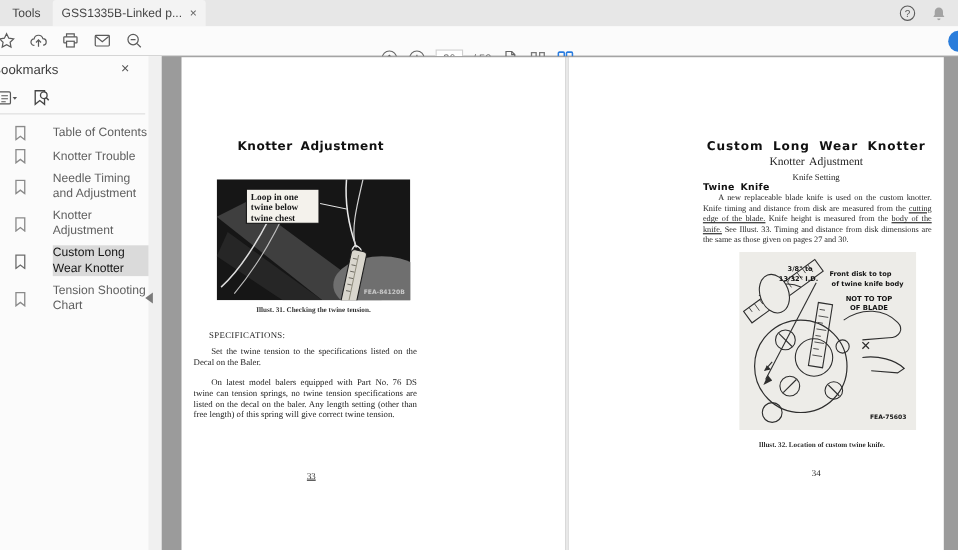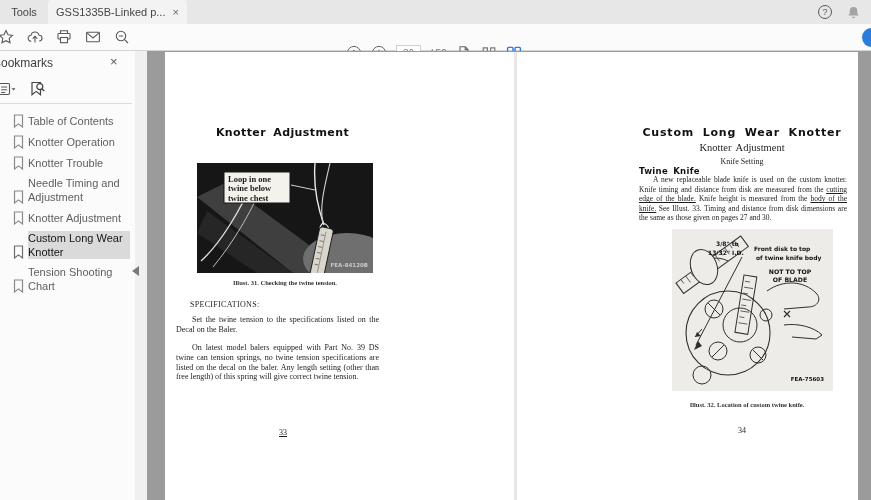--- a/index.html
+++ b/index.html
@@ -27,21 +27,21 @@
   #avatar { position:absolute; right:-10px; top:4px; width:19px; height:19px; border-radius:50%; background:#2a7ddb; }
 
   
   #sidebar { position:absolute; left:0; top:51px; width:147px; height:449px; background:#fbfbfb; }
   #sidebar-track { position:absolute; right:0; top:0; width:12px; height:449px; background:#f0f0f0; }
   #bookmarks-title { position:absolute; left:-7px; top:5px; font-size:12px; color:#3c3c3c; }
   #bookmarks-close { position:absolute; left:110px; top:3px; font-size:13px; color:#555; }
   #bm-iconrow { position:absolute; left:-2px; top:30px; display:flex; align-items:center; gap:14px; }
   #bm-divider { position:absolute; left:0; top:52px; width:132px; border-bottom:1px solid #ddd; }
   #bm-list { position:absolute; left:0; top:59px; width:135px; display:flex; flex-direction:column; }
-  .bm-item { display:flex; align-items:flex-end; padding:3px 0 3px 13px; gap:4px; cursor:default; }
+  .bm-item { display:flex; align-items:center; padding:3px 0 3px 13px; gap:24px; cursor:default; }
   .bm-item svg { flex:0 0 auto; margin-top:1px; }
   .bm-label { font-size:11px; line-height:14px; color:#5f5f5f; max-width:102px; }
   .bm-item.selected .bm-label { background:#dadada; color:#141414; }
 
   #collapse-handle { position:absolute; left:132px; top:266px; width:0; height:0;
     border-top:5px solid transparent; border-bottom:5px solid transparent; border-right:7px solid #7a7a7a; }
 
   
   #docarea { position:absolute; left:147px; top:51px; width:724px; height:449px; background:#9b9b9b; overflow:hidden; }
   .page { position:absolute; top:1px; height:448px; background:#fff; }
@@ -167,26 +167,20 @@
       </svg>
     </div>
     <div id="bm-divider"></div>
 
     <div id="bm-list">
       <div class="bm-item">
         <svg width="11" height="14" viewBox="0 0 11 14">
             <path d="M1.5 1h8v12l-4-3.1-4 3.1z" fill="none" stroke="#8a8a8a" stroke-width="1.2"></path>
           </svg>
         <span class="bm-label">Table of Contents</span>
-      </div>
-      <div class="bm-item">
-        <svg width="11" height="14" viewBox="0 0 11 14">
-            <path d="M1.5 1h8v12l-4-3.1-4 3.1z" fill="none" stroke="#8a8a8a" stroke-width="1.2"></path>
-          </svg>
-        <span class="bm-label">Knotter Operation</span>
       </div>
       <div class="bm-item">
         <svg width="11" height="14" viewBox="0 0 11 14">
             <path d="M1.5 1h8v12l-4-3.1-4 3.1z" fill="none" stroke="#8a8a8a" stroke-width="1.2"></path>
           </svg>
         <span class="bm-label">Knotter Trouble</span>
       </div>
       <div class="bm-item">
         <svg width="11" height="14" viewBox="0 0 11 14">
             <path d="M1.5 1h8v12l-4-3.1-4 3.1z" fill="none" stroke="#8a8a8a" stroke-width="1.2"></path>
@@ -241,21 +235,21 @@
         <rect x="27" y="9" width="66" height="31" fill="#f4f2ec" stroke="#161616" stroke-width="1"></rect>
         <text x="31" y="18.5" font-family="Liberation Serif,serif" font-weight="bold" font-size="8.5" fill="#1a1a1a">Loop in one</text>
         <text x="31" y="28" font-family="Liberation Serif,serif" font-weight="bold" font-size="8.5" fill="#1a1a1a">twine below</text>
         <text x="31" y="37.5" font-family="Liberation Serif,serif" font-weight="bold" font-size="8.5" fill="#1a1a1a">twine chest</text>
         <text x="171" y="104" text-anchor="end" font-family="DejaVu Sans,sans-serif" font-weight="bold" font-size="5.5" fill="#c9c9c9">FEA-84120B</text>
       </svg>
 
       <div id="pl-caption" class="doc-serif">Illust. 31.  Checking the twine tension.</div>
       <div id="pl-spec" class="doc-serif">SPECIFICATIONS:</div>
       <div id="pl-para1" class="pl-para doc-serif">Set the twine tension to the specifications listed on the Decal on the Baler.</div>
-      <div id="pl-para2" class="pl-para doc-serif">On latest model balers equipped with Part No. 39 DS twine can tension springs, no twine tension specifications are listed on the decal on the baler.  Any length setting (other than free length) of this spring will give correct twine tension.</div>
+      <div id="pl-para2" class="pl-para doc-serif">On latest model balers equipped with Part No. 76 DS twine can tension springs, no twine tension specifications are listed on the decal on the baler.  Any length setting (other than free length) of this spring will give correct twine tension.</div>
       <div id="pl-pageno" class="doc-serif">33</div>
     </div>
 
     <div id="page-gap"></div>
 
     <div id="page-right" class="page">
       <div id="pr-title" class="doc-title">Custom Long Wear Knotter</div>
       <div id="pr-subtitle" class="doc-serif">Knotter Adjustment</div>
       <div id="pr-knife-setting" class="doc-serif">Knife Setting</div>
       <div id="pr-heading" class="doc-title">Twine Knife</div>

